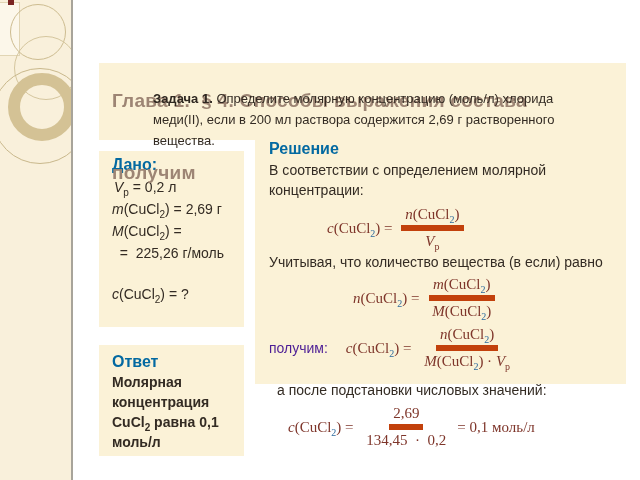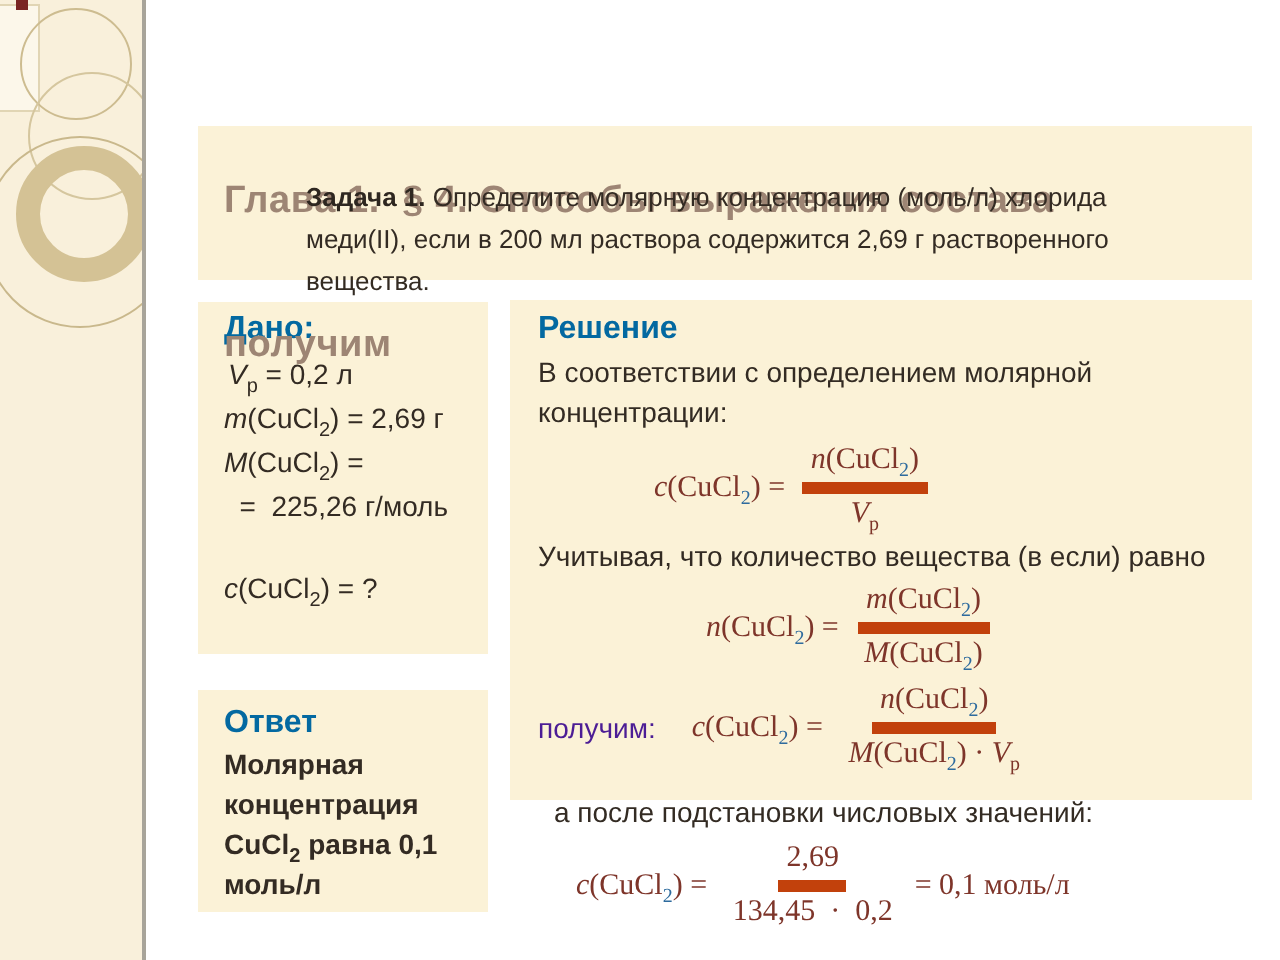--- a/index.html
+++ b/index.html
@@ -29,21 +29,21 @@
   .task-box b{font-weight:bold;color:#2E2720;}
   
   .panel{position:absolute;background:#FBF2D7;box-sizing:border-box;color:#332B23;}
   .panel h2{margin:0;font-size:16px;font-weight:bold;color:#0369a1;}
   .given{left:99px;top:151px;width:145px;height:176px;padding:5px 10px 0 13px;}
   .gline{font-size:14px;line-height:22px;white-space:pre-wrap;}
   .gline.first{margin-top:2px;padding-left:2px;}
   .gline.ask{margin-top:19px;}
   .answer{left:99px;top:345px;width:145px;height:111px;padding:8px 8px 0 13px;}
   .answer p{margin:1px 0 0;font-size:14px;line-height:20px;font-weight:bold;}
-  .solution{left:255px;top:150px;width:371px;height:250px;padding:6px 8px 0 14px;}
+  .solution{left:255px;top:134px;width:371px;height:250px;padding:6px 8px 0 14px;}
   .solution .para{margin:2px 0 0;font-size:14px;line-height:20px;}
   .solution .para.indent{margin-top:10px;margin-left:8px;}
   
   .formula{display:flex;align-items:center;width:max-content;
     font-family:"Liberation Serif","DejaVu Serif",serif;font-size:15px;color:#7E352A;}
   .formula i{font-style:italic;}
   .formula .lhs{margin-right:5px;white-space:pre;}
   .formula .rhs{margin-left:7px;white-space:pre;}
   .frac{display:inline-flex;flex-direction:column;align-items:center;}
   .frac .num{padding:0 4px 2px;border-bottom:6px solid #c2410c;line-height:17px;white-space:pre;}

